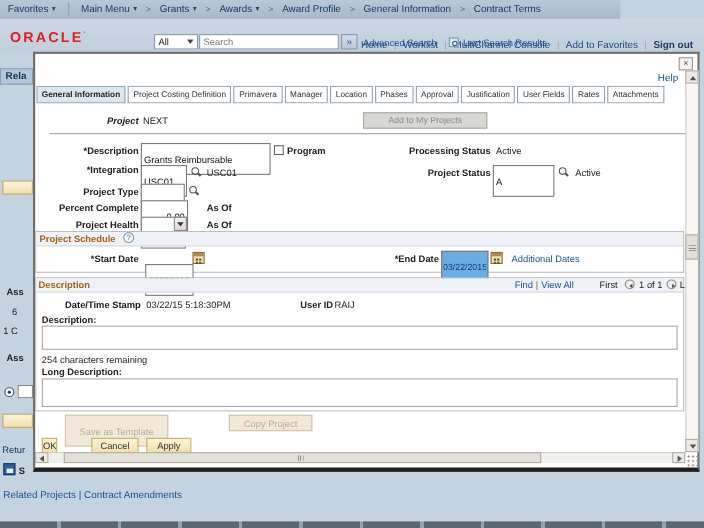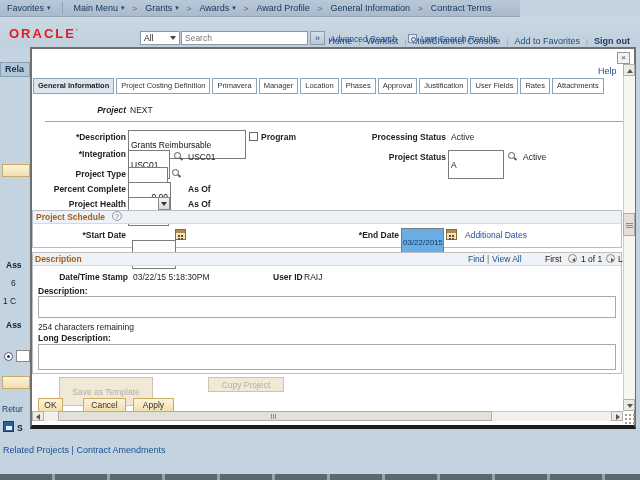--- a/index.html
+++ b/index.html
@@ -1,21 +1,21 @@
 <!DOCTYPE html>
 <html><head>
 <meta charset="utf-8">
 <style>
   * { margin:0; padding:0; box-sizing:border-box; }
   html,body { width:640px; height:480px; }
   body { font-family:"Liberation Sans", sans-serif; }
   .screen { position:relative; width:640px; height:480px; background:#c3d3e0; overflow:hidden; }
 
   
-  .crumbbar { position:absolute; left:0; top:0; width:520px; height:17px;
+  .crumbbar { position:absolute; left:0; top:0; width:564px; height:17px;
     background:linear-gradient(#b9c8d7,#a8bacc); border-bottom:1px solid #93a7ba;
     display:flex; align-items:center; font-size:9px; color:#15355f; }
   .bc-item { padding:0 7px; white-space:nowrap; display:inline-flex; align-items:center; gap:3px; }
   .bc-caret { font-size:7px; color:#24456d; }
   .bc-div { width:1px; height:12px; background:#8ba0b5; margin:0 4px; }
   .bc-sep { color:#3c5a7c; font-size:8px; padding:0 1px; }
 
   
   .hdr { position:absolute; left:0; top:17px; width:640px; height:30px;
     background:linear-gradient(#cbd8e3,#c0cfdc); }
@@ -251,20 +251,21 @@
       <span class="tab">Phases</span>
       <span class="tab">Approval</span>
       <span class="tab">Justification</span>
       <span class="tab">User Fields</span>
       <span class="tab">Rates</span>
       <span class="tab">Attachments</span>
     </div>
 
     <span class="flabel" style="left:0;top:56px;font-style:italic;">Project</span>
     <span class="t" style="left:98px;top:56px;">NEXT</span>
+    <button class="btn-disabled-dark" style="left:298px;top:53px;width:113px;height:15px;" disabled="">Add to My Projects</button>
     <div class="sep-line" style="left:13px;top:72px;width:580px;"></div>
 
     <span class="flabel" style="left:0;top:83px;">*Description</span>
     <input class="inp" style="left: 96px; top: 81px; width: 118px;" value="Grants Reimbursable">
     <span class="chk" style="left:217px;top:83px;"></span>
     <span class="t b" style="left:229px;top:83px;">Program</span>
     <span class="flabel" style="left:330px;top:83px;width:84px;">Processing Status</span>
     <span class="t" style="left:419px;top:83px;">Active</span>
 
     <span class="flabel" style="left:0;top:100px;">*Integration</span>
@@ -322,21 +323,21 @@
 
     <span class="t b" style="left:6px;top:237px;">Description:</span>
     <textarea class="ta" style="left: 6px; top: 247px; width: 578px; height: 22px;"></textarea>
     <span class="t" style="left:6px;top:273px;">254 characters remaining</span>
     <span class="t b" style="left:6px;top:284px;">Long Description:</span>
     <textarea class="ta" style="left: 6px; top: 295px; width: 578px; height: 26px;"></textarea>
 
     <button class="btn-disabled-light" style="left:27px;top:328px;width:94px;height:29px;" disabled="">Save as Template</button>
     <button class="btn-disabled-light" style="left:176px;top:328px;width:76px;height:15px;" disabled="">Copy Project</button>
 
-    <button class="btn-tan" style="left:6px;top:349px;width:25px;height:14px;">OK</button>
+    <button class="btn-tan" style="left:6px;top:349px;width:14px;height:14px;">OK</button>
     <button class="btn-tan" style="left:51px;top:349px;width:43px;height:14px;">Cancel</button>
     <button class="btn-tan" style="left:101px;top:349px;width:41px;height:14px;">Apply</button>
 
     <div class="htrack"></div>
     <div class="sb-btn" style="left:0;top:362px;width:12px;height:10px;">
         <span class="arr left"></span>
       </div>
     <div class="sb-btn" style="left:579px;top:362px;width:12px;height:10px;">
         <span class="arr rightg"></span>
       </div>

